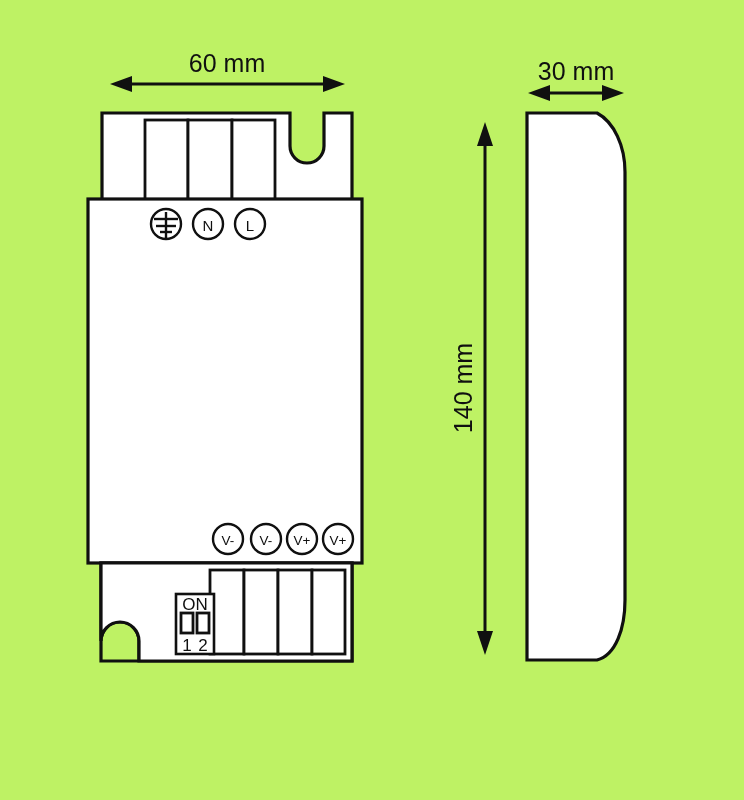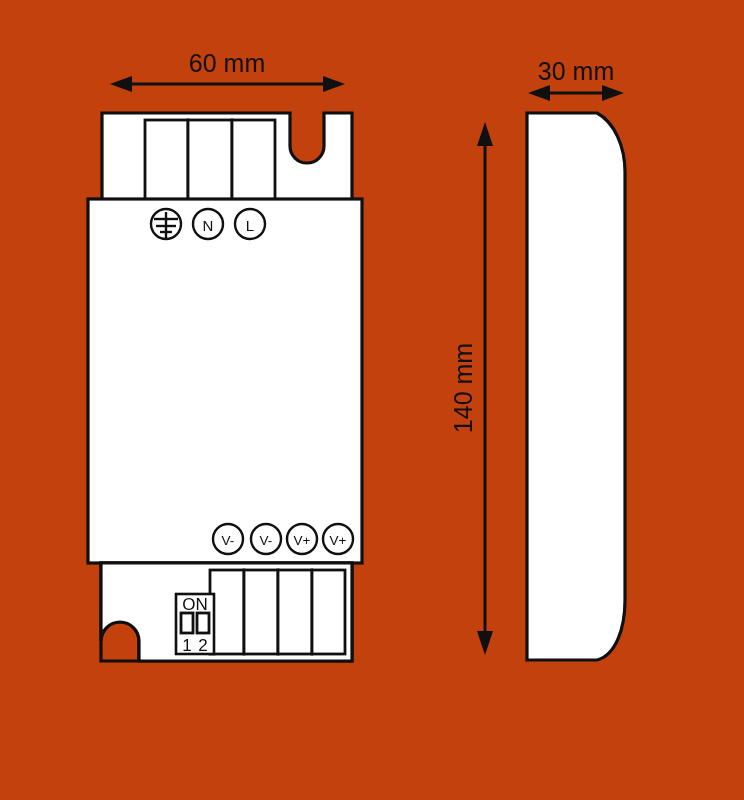--- a/index.html
+++ b/index.html
@@ -10,21 +10,21 @@
   body {
     width: 744px;
     height: 800px;
     font-family: "Liberation Sans", sans-serif;
     overflow: hidden;
   }
   #drawing-root {
     position: relative;
     width: 744px;
     height: 800px;
-    background: #c2410c;
+    background: #bef264;
   }
   svg.sheet {
     display: block;
     width: 744px;
     height: 800px;
   }
   .outline {
     fill: #ffffff;
     stroke: #101010;
     stroke-width: 3.2;

